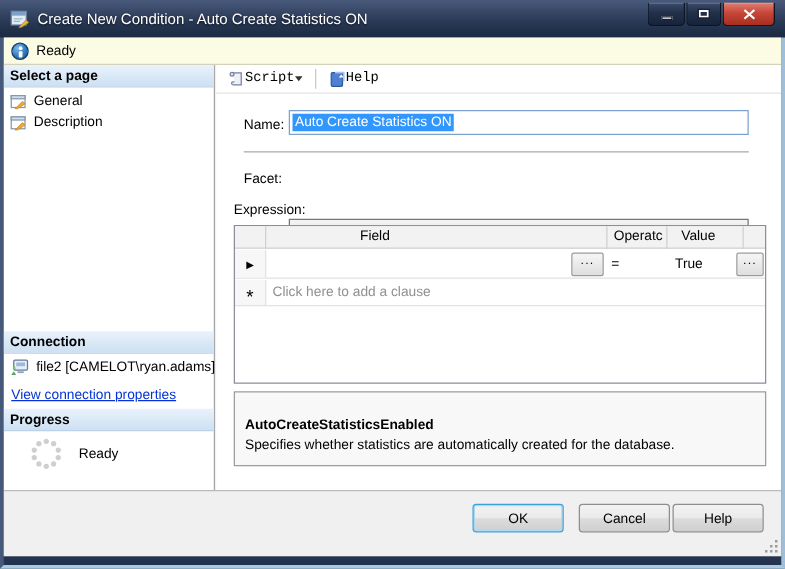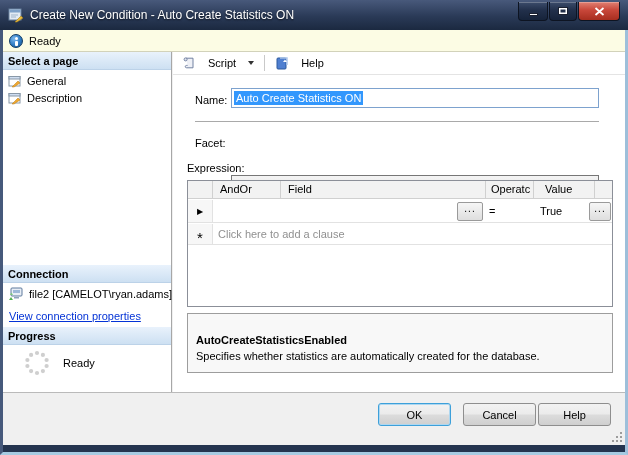--- a/index.html
+++ b/index.html
@@ -64,21 +64,21 @@
   .conn-link{ position:absolute; left:6px; top:258px; color:#0433d6; text-decoration:underline; cursor:pointer; white-space:nowrap; }
   .progress-row{ position:absolute; left:20px; top:297px; display:flex; align-items:center; gap:12px; }
 
   
   .main{ position:absolute; left:170px; top:22px; right:0; bottom:53px; background:#fff; }
   .toolbar{
     position:absolute; left:0; top:0; right:0; height:23px;
     display:flex; align-items:center; gap:4px; padding-left:5px;
     border-bottom:1px solid #e4e4e4;
   }
-  .tb-btn{ display:flex; align-items:center; gap:12px; padding:2px 4px; border-radius:2px; cursor:pointer; }
+  .tb-btn{ display:flex; align-items:center; gap:0; padding:2px 4px; border-radius:2px; cursor:pointer;font-family:Liberation Mono, monospace; }
   .tb-sep{ width:1px; height:16px; background:#c9c9c9; margin:0 2px; }
   .caret{ width:0; height:0; border-left:3px solid transparent; border-right:3px solid transparent; border-top:4px solid #333; }
 
   .flabel{ position:absolute; white-space:nowrap; }
   .lbl-name{ left:22px; top:42px; }
   .lbl-facet{ left:22px; top:85px; }
   .lbl-expr{ left:14px; top:110px; }
 
   .name-input{
     position:absolute; left:58px; top:36px; width:368px; height:20px;
@@ -296,21 +296,20 @@
       <div class="combo">
         <span>Database Options</span>
         <span class="caret"></span>
       </div>
 
       <span class="flabel lbl-expr">Expression:</span>
 
       <div class="grid">
         <div class="g-hdr">
           <span class="g-hcell hc-sel"></span>
-          <span class="g-hcell hc-andor">AndOr</span>
           <span class="g-hcell hc-field">Field</span>
           <span class="g-hcell hc-oper">Operatc</span>
           <span class="g-hcell hc-value">Value</span>
           <span class="g-hcell hc-btn"></span>
         </div>
 
         <div class="g-row g-row1">
           <span class="g-marker">▶</span>
           <span class="mini-btn btn-field">...</span>
           <span class="g-cell c-oper">=</span>

